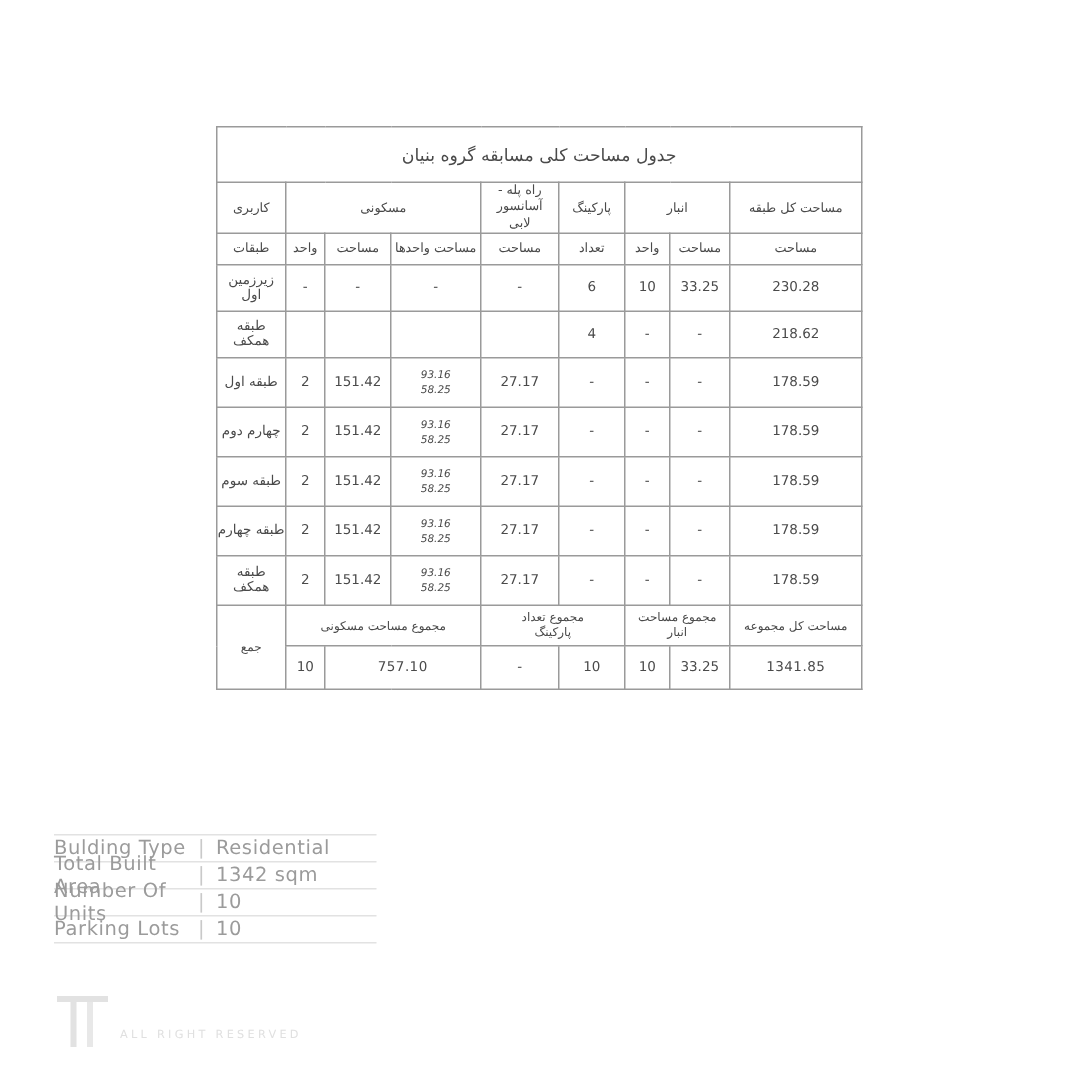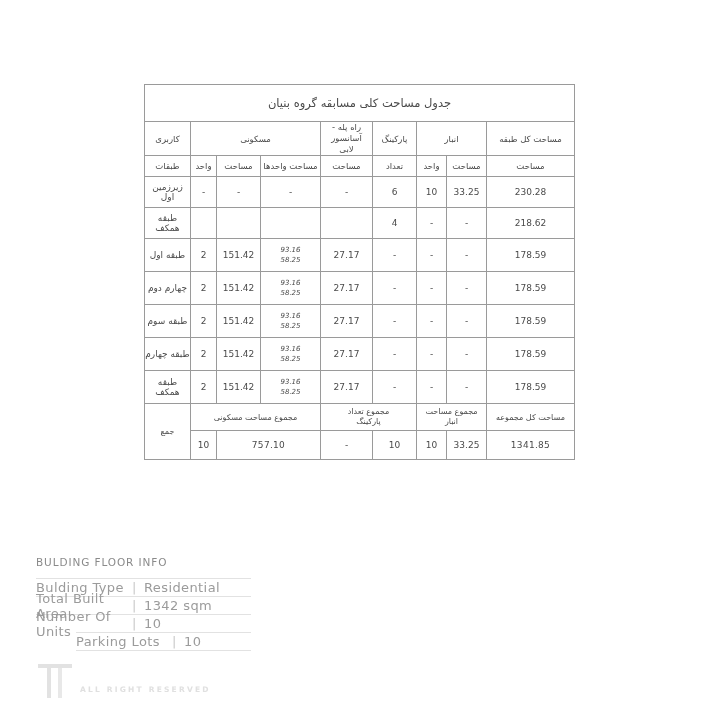--- a/index.html
+++ b/index.html
@@ -73,21 +73,21 @@
   }
   .info-row{
     display:flex;
     align-items:center;
     border-top:1px solid #e2e2e2;
     height:17px;
     font-size:13px;
     letter-spacing:.4px;
     color:#9b9b9b;
   }
-  .info-row:last-child{border-bottom:1px solid #e2e2e2;margin-left:40px;}
+  .info-row:last-child{border-bottom:1px solid #e2e2e2;}
   .info-row .lbl{width:96px;}
   .info-row .sep{width:12px;color:#c9c9c9;}
   .info-row .val{flex:1;}
 
   
   .logo{
     position:absolute;
     left:34px;top:660px;
     width:210px;height:44px;
     direction:ltr;
@@ -95,21 +95,20 @@
   .logo svg{display:block;}
   .logo .brand{
     position:absolute;left:44px;top:4px;
     font-size:21px;letter-spacing:1px;
     color:#d9d9d9;font-weight:bold;
   }
   .logo .sub{
     position:absolute;left:46px;top:25px;
     font-size:7.5px;letter-spacing:2.2px;
     color:#e0e0e0;
-    font-weight:bold;
   }
 </style>
 </head>
 <body>
 
 <div class="table-wrap">
   <table class="area-table">
     <colgroup>
       <col style="width:88px">
       <col style="width:40px">
@@ -272,21 +271,20 @@
       <td>10</td>
       <td>-</td>
       <td colspan="2" class="mid-num">757.10</td>
       <td>10</td>
     </tr>
   </tbody>
     </table>
 </div>
 
 <div class="info">
-  <h2>BULDING FLOOR INFO</h2>
 
   <div class="info-row">
     <span class="lbl">Bulding Type</span>
     <span class="sep">|</span>
     <span class="val">Residential</span>
   </div>
 
   <div class="info-row">
     <span class="lbl">Total Built Area</span>
     <span class="sep">|</span>

